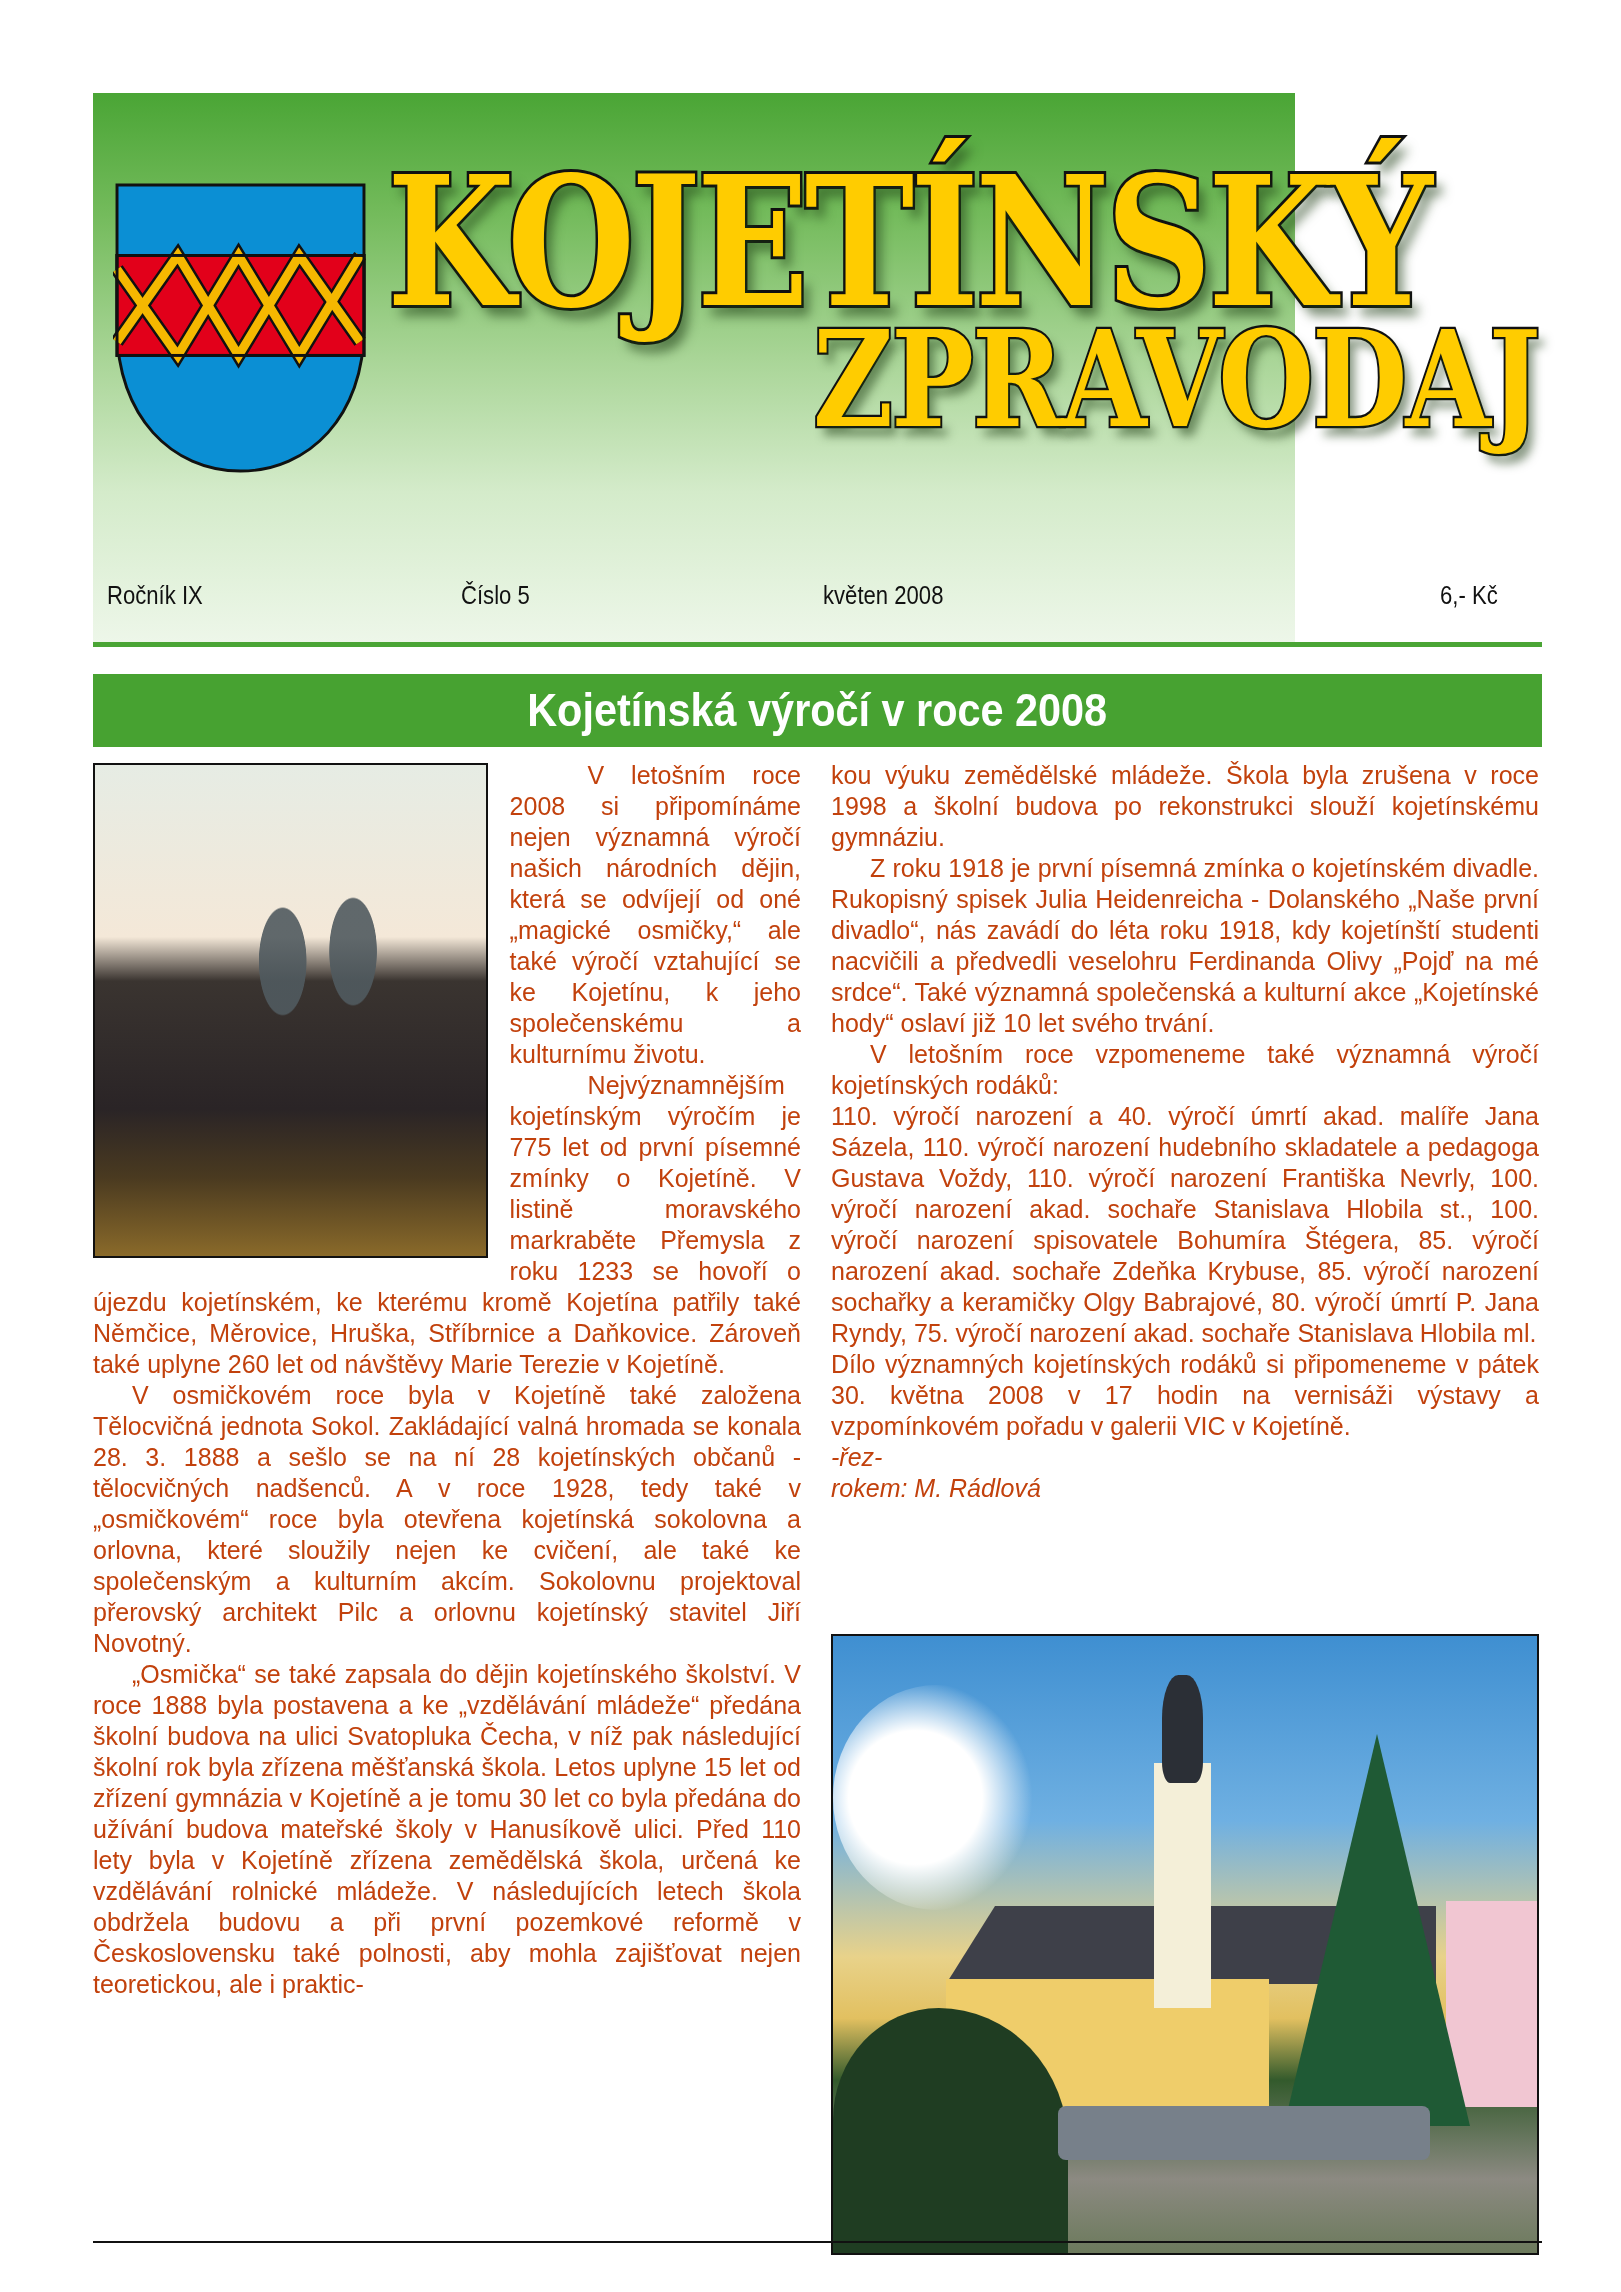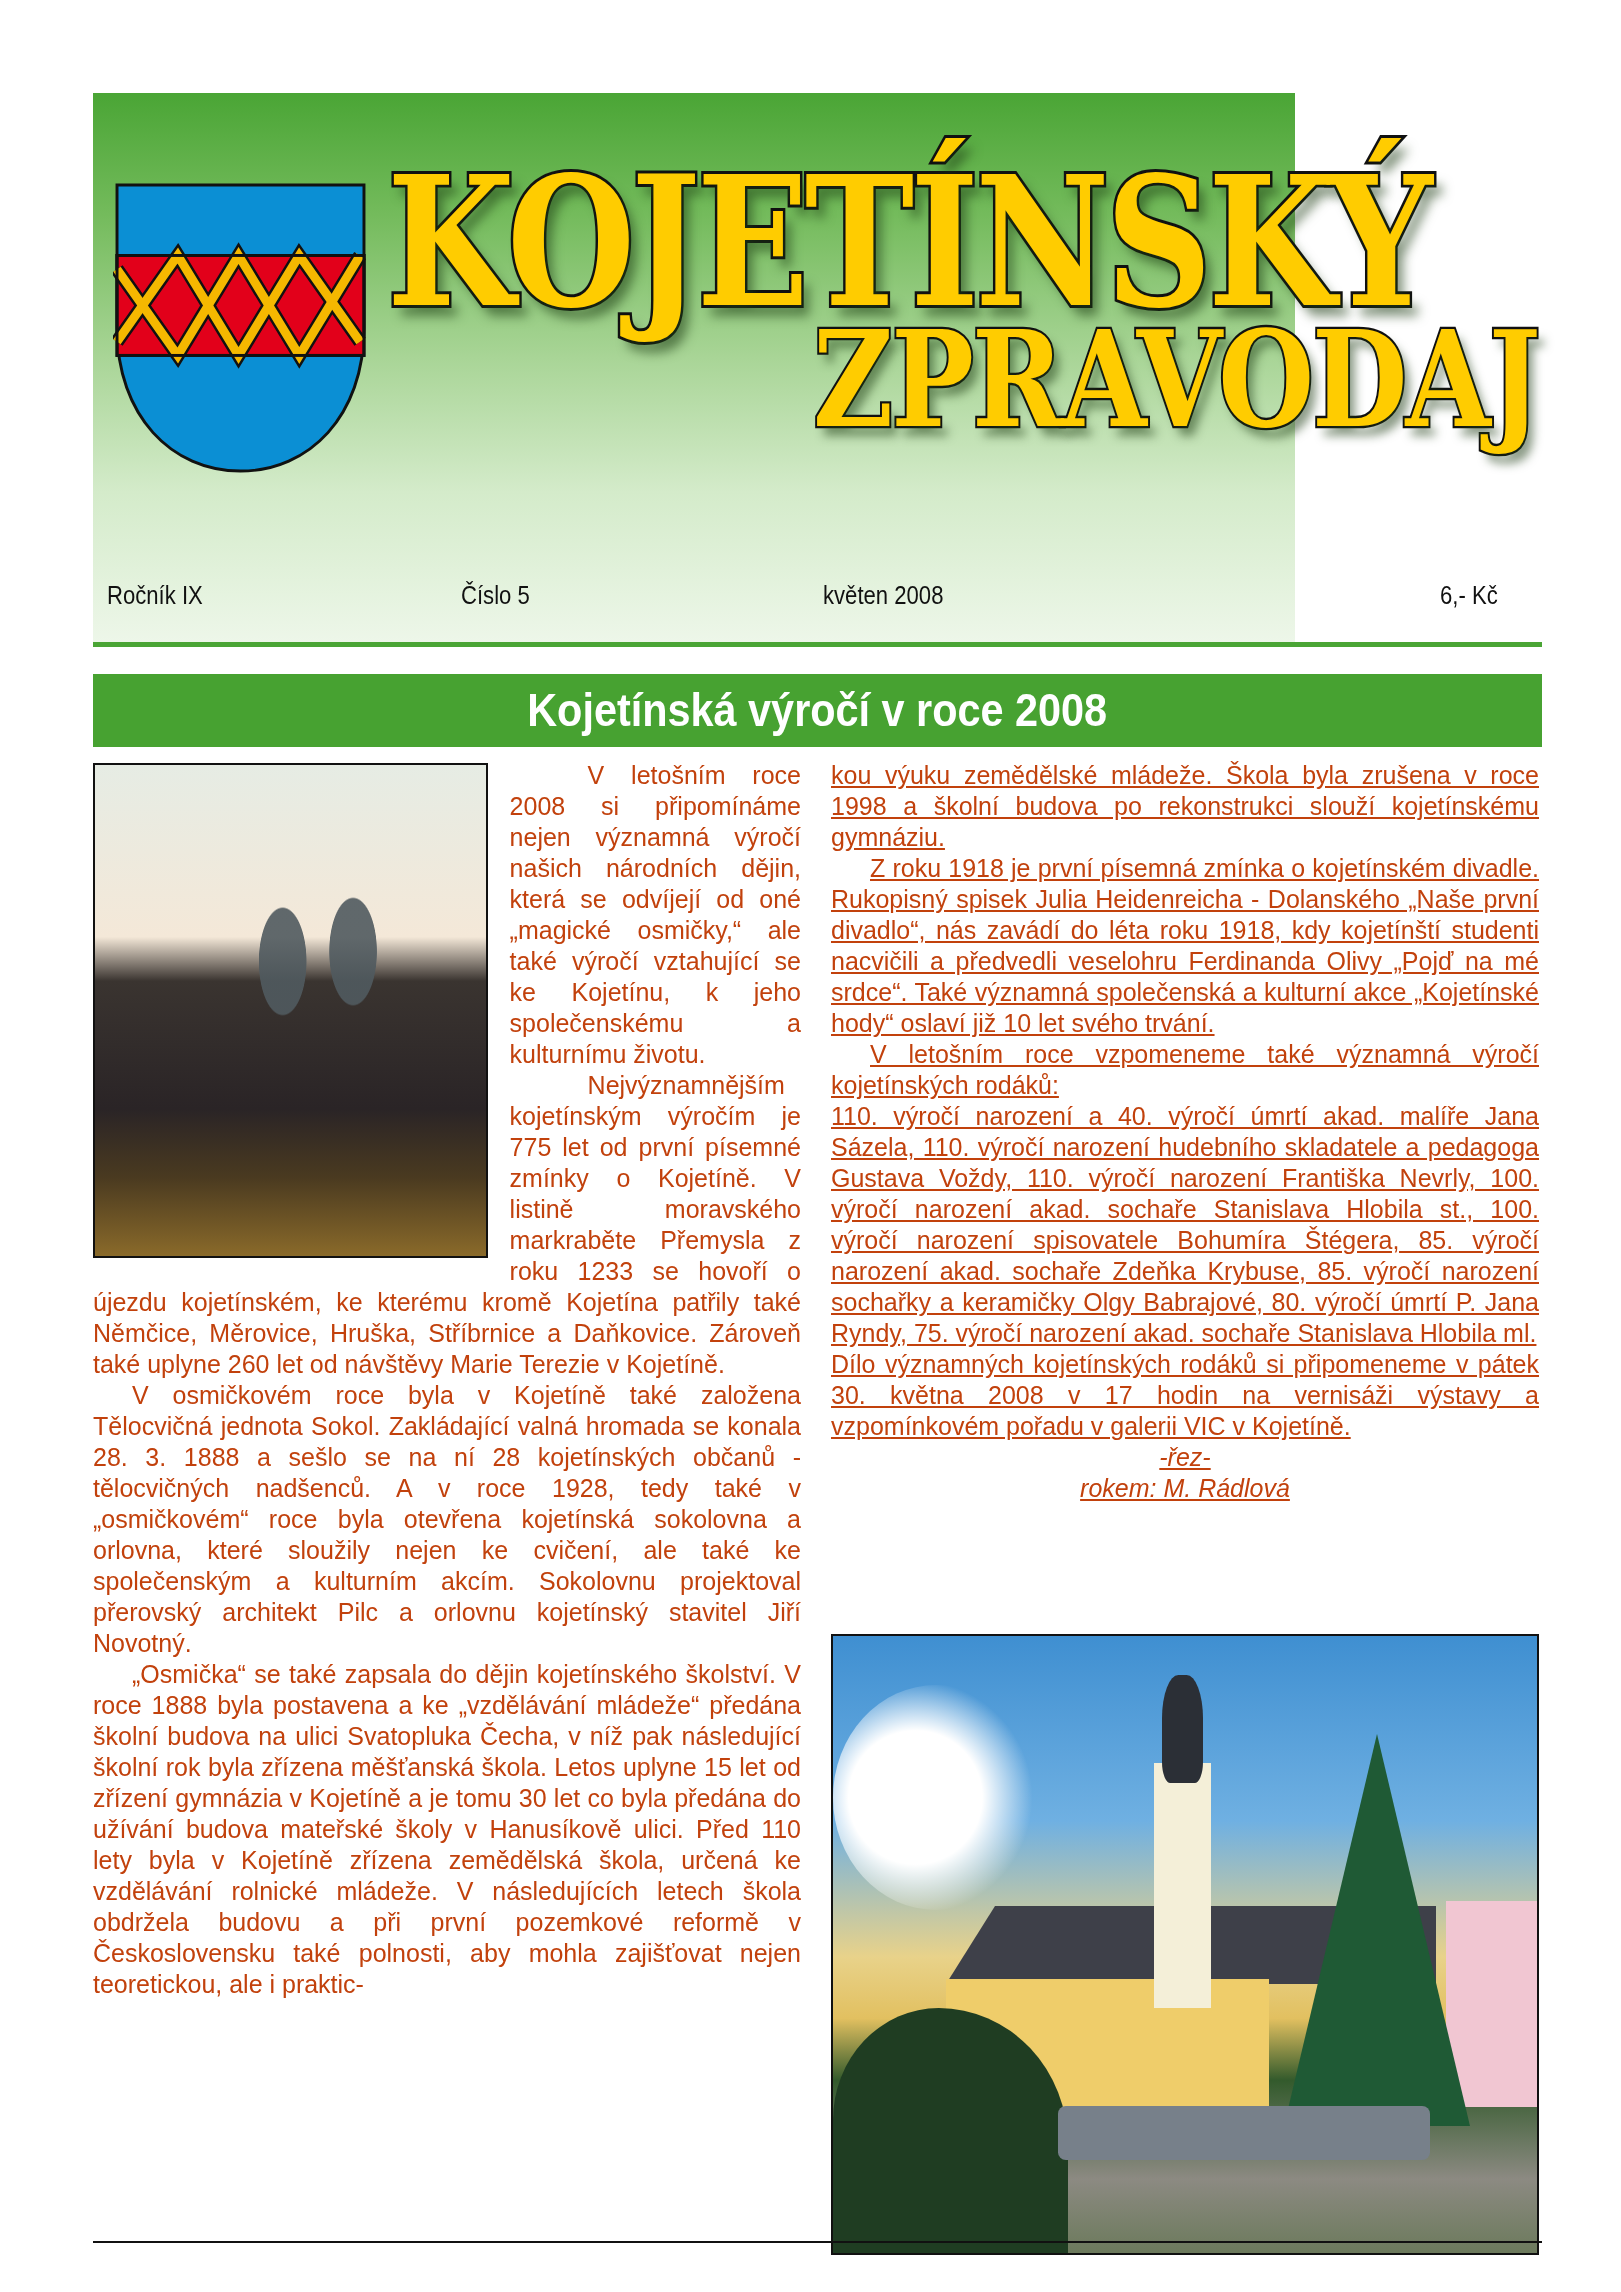--- a/index.html
+++ b/index.html
@@ -27,24 +27,24 @@
   .headline { position: absolute; left: 93px; top: 674px; width: 1449px; height: 73px;
     background: #47a231; color: #fff; font-weight: bold; font-size: 46px;
     text-align: center; line-height: 73px; }
   .headline span { display: inline-block; transform: scaleX(0.9); }
 
   
   .col { position: absolute; font-size: 25px; line-height: 31px; text-align: justify; color: #c2410c; }
   .col p { margin: 0; text-indent: 39px; }
   .col p.noindent { text-indent: 0; }
   .col-left { left: 93px; top: 760px; width: 708px; }
-  .col-right { left: 831px; top: 760px; width: 708px; text-decoration: underline; }
+  .col-right { left: 831px; top: 760px; width: 708px; }
   .float-photo { float: left; width: 395px; height: 495px; margin: 2.9px 21.6px 5.9px 0; border: 2px solid #111; box-sizing: border-box; overflow: hidden; }
   .wide-indent { text-indent: 78px !important; }
-  .signature { text-align: center; font-style: italic; }
+  .signature { text-align: left; font-style: italic; }
 
   
   .photo-church { width: 100%; height: 100%;
     background:
       radial-gradient(ellipse 39px 88px at 48% 40%, rgba(80,90,95,0.9) 0 60%, transparent 62%),
       radial-gradient(ellipse 39px 88px at 66% 38%, rgba(80,90,95,0.9) 0 60%, transparent 62%),
       linear-gradient(to bottom, #e6ece4 0%, #f4e8d8 35%, #3a3430 44%, #2a2426 70%, #4a3a20 84%, #8a6a2a 100%); }
   .photo-townhall { position: absolute; left: 831px; top: 1634px; width: 708px; height: 621px;
     border: 2px solid #111; box-sizing: border-box; overflow: hidden;
     background: linear-gradient(to bottom, #3f8fd1 0%, #6fb0e2 30%, #e8d28a 52%, #e2c060 62%, #335a2c 72%, #8c8a82 88%, #6c7a5c 100%); }

